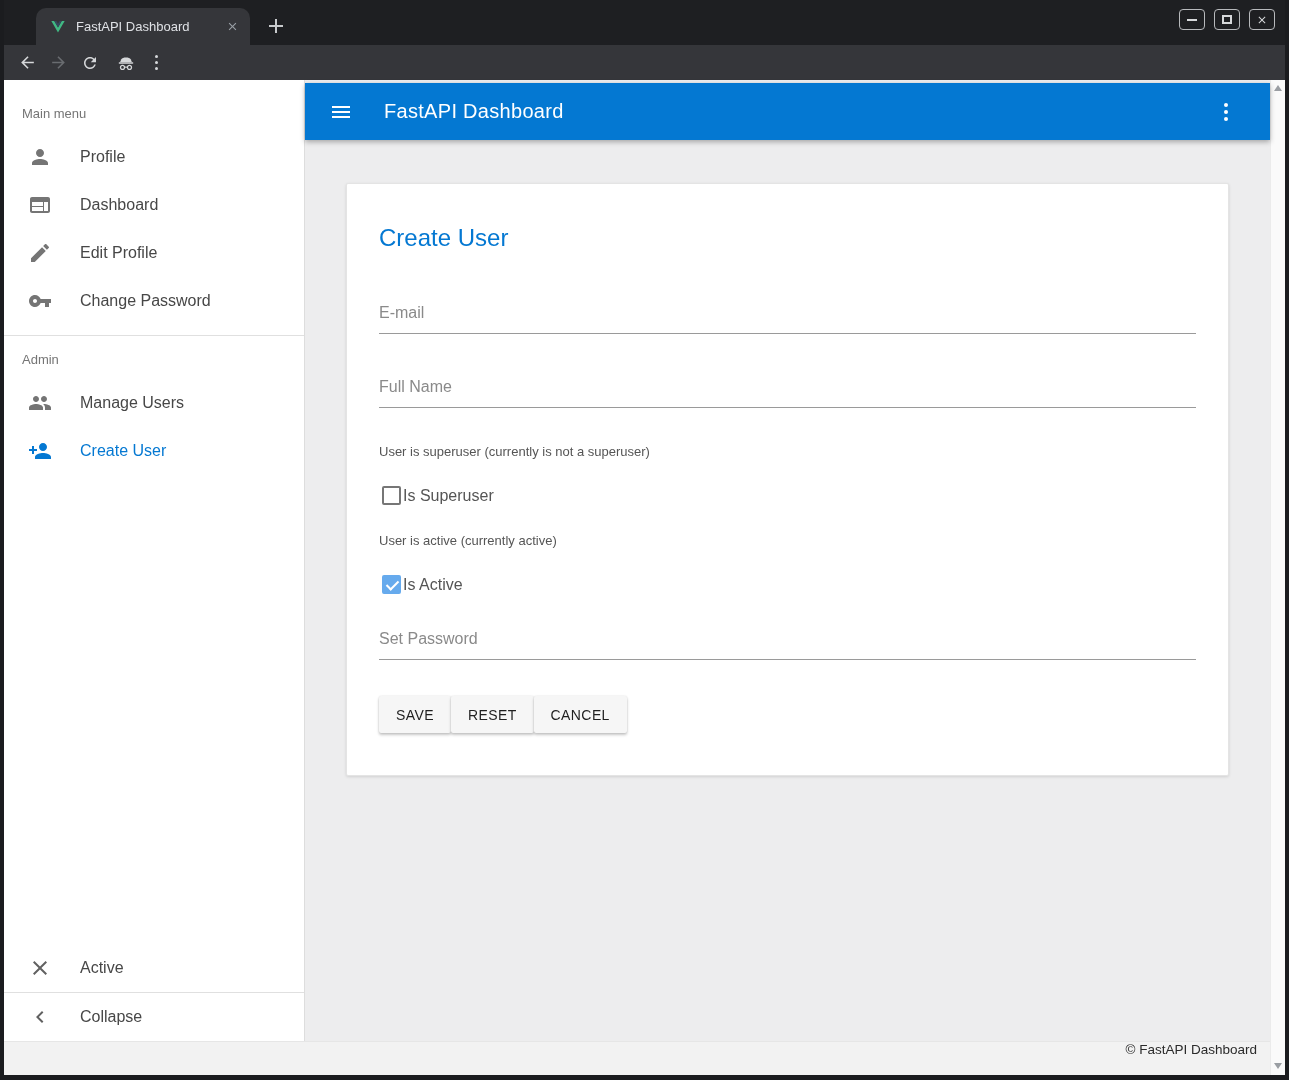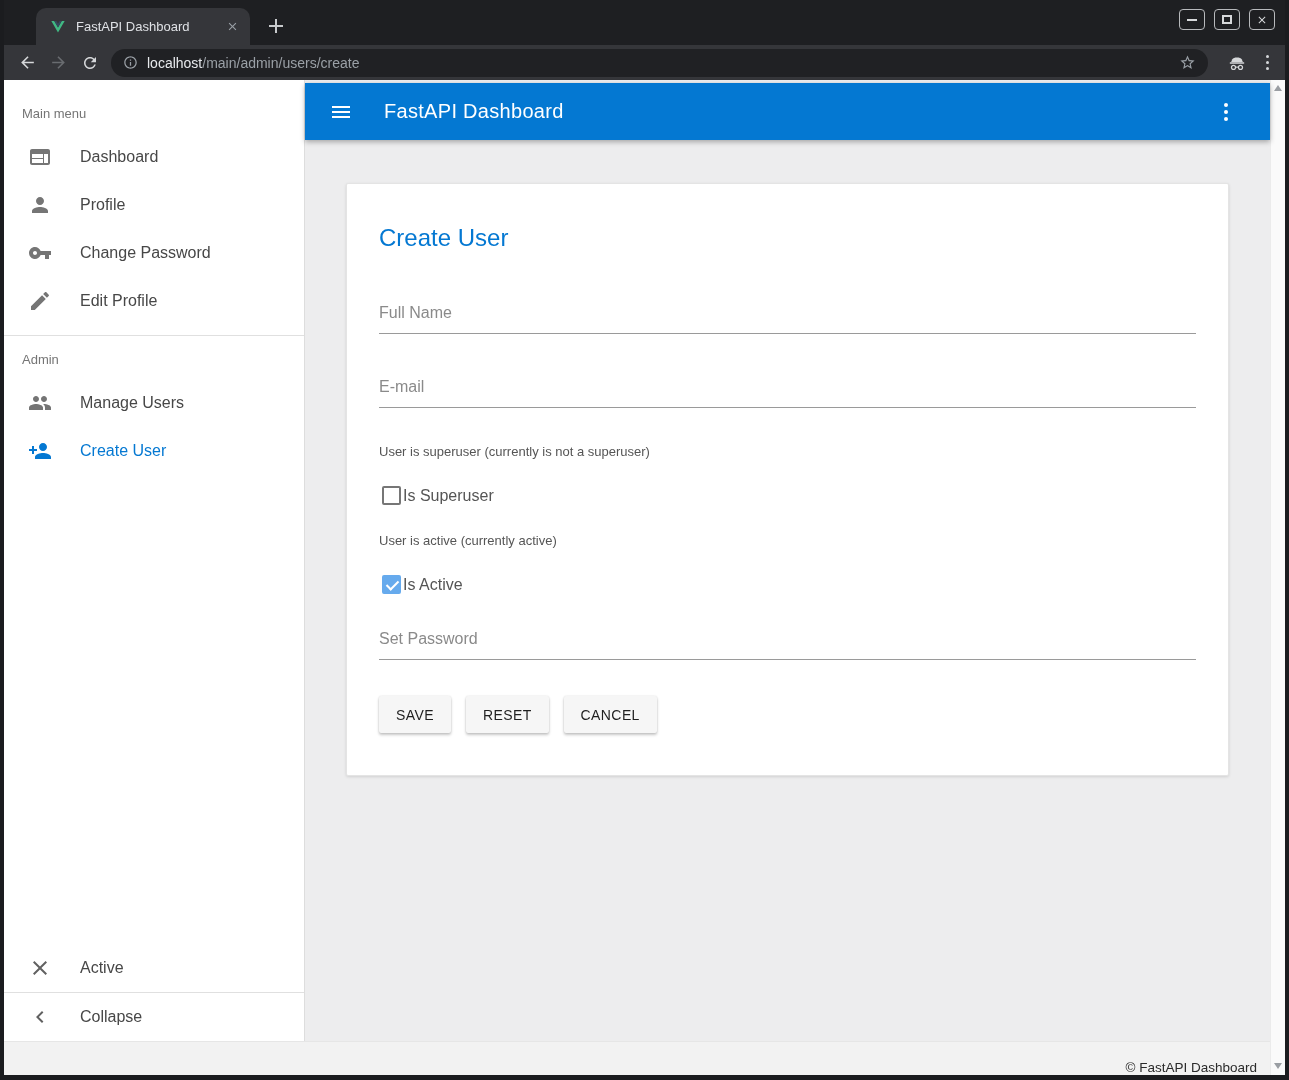--- a/index.html
+++ b/index.html
@@ -66,24 +66,24 @@
   .text-field { margin-bottom: 36px; }
   .text-field input { width: 100%; border: none; outline: none; border-bottom: 1px solid #9a9a9a; background: transparent; font-size: 16px; color: #333; padding: 8px 0 11px; font-family: inherit; }
   .text-field input::placeholder { color: #8a8a8a; opacity: 1; }
   .hint { font-size: 13px; color: #555; margin-bottom: 27px; }
   .checkbox-row { display: flex; align-items: center; gap: 2px; margin-bottom: 28px; padding-left: 3px; cursor: pointer; }
   .checkbox { width: 19px; height: 19px; border: 2px solid #767676; border-radius: 2px; position: relative; flex-shrink: 0; }
   .checkbox.checked { background: var(--checkbox-checked); border-color: var(--checkbox-checked); }
   .checkbox.checked::after { content: ''; position: absolute; left: 5px; top: 1px; width: 5px; height: 10px; border: solid #fff; border-width: 0 2px 2px 0; transform: rotate(45deg); }
   .checkbox-label { font-size: 16px; color: #555; }
   .pw-field { margin-top: 16px; }
-  .btn-row { display: flex; gap: 15px; margin-top: 28px; }
+  .btn-row { display: flex; margin-top: 28px; }
   .btn { height: 37px; padding: 0 17px; background: #f6f6f6; border: none; border-radius: 2px; box-shadow: 0 2px 3px rgba(0,0,0,.22), 0 0 2px rgba(0,0,0,.12); font-size: 14px; font-weight: 500; color: #1f1f1f; letter-spacing: .4px; cursor: pointer; font-family: inherit; }
 
-  .footer { height: 34px; background: #f2f2f2; border-top: 1px solid #e6e6e6; display: flex; align-items: flex-end; justify-content: flex-end; padding-right: 13px; font-size: 13.5px; color: #2b2b2b; flex-shrink: 0; }
+  .footer { height: 34px; background: #f2f2f2; border-top: 1px solid #e6e6e6; display: flex; align-items: flex-start; justify-content: flex-end; padding-right: 13px; font-size: 13.5px; color: #2b2b2b; flex-shrink: 0; }
 
   
   .scrollbar { width: 15px; background: #fafafa; border-left: 1px solid #ebebeb; display: flex; flex-direction: column; justify-content: space-between; align-items: center; padding: 5px 0 6px; flex-shrink: 0; }
   .sb-arrow { width: 0; height: 0; border-left: 4px solid transparent; border-right: 4px solid transparent; cursor: pointer; }
   .sb-up { border-bottom: 6px solid #9a9ea3; }
   .sb-down { border-top: 6px solid #9a9ea3; }
 
   svg { display: block; }
 </style>
 </head>
@@ -133,33 +133,20 @@
     <div class="nav-btn disabled">
       <svg width="19" height="19" viewBox="0 0 24 24" fill="currentColor">
           <path d="M4 13h12.2l-5.6 5.6L12 20l8-8-8-8-1.4 1.4 5.6 5.6H4v2z"></path>
         </svg>
     </div>
     <div class="nav-btn">
       <svg width="18" height="18" viewBox="0 0 24 24" fill="currentColor">
           <path d="M17.65 6.35C16.2 4.9 14.21 4 12 4c-4.42 0-7.99 3.58-7.99 8s3.57 8 7.99 8c3.73 0 6.84-2.55 7.73-6h-2.08c-.82 2.33-3.04 4-5.65 4-3.31 0-6-2.69-6-6s2.69-6 6-6c1.66 0 3.14.69 4.22 1.78L13 11h7V4l-2.35 2.35z"></path>
         </svg>
     </div>
-    <div class="omnibox">
-      <span class="omni-info">
-        <svg width="15" height="15" viewBox="0 0 24 24" fill="currentColor">
-            <path d="M12 2C6.48 2 2 6.48 2 12s4.48 10 10 10 10-4.48 10-10S17.52 2 12 2zm0 18c-4.41 0-8-3.59-8-8s3.59-8 8-8 8 3.59 8 8-3.59 8-8 8zm-1-9h2v6h-2zm0-4h2v2h-2z"></path>
-          </svg>
-      </span>
-      <span class="url"><span class="host">localhost</span><span class="path">/main/admin/users/create</span></span>
-      <span class="omni-star">
-        <svg width="17" height="17" viewBox="0 0 24 24" fill="currentColor">
-            <path d="M22 9.24l-7.19-.62L12 2 9.19 8.63 2 9.24l5.46 4.73L5.82 21 12 17.27 18.18 21l-1.63-7.03L22 9.24zM12 15.4l-3.76 2.27 1-4.28-3.32-2.88 4.38-.38L12 6.1l1.71 4.04 4.38.38-3.32 2.88 1 4.28L12 15.4z"></path>
-          </svg>
-      </span>
-    </div>
     <span class="incognito-badge">
       <svg width="22" height="22" viewBox="0 0 24 24" fill="currentColor">
           <path d="M12 6c-2.5 0-4.4.5-5.1 2L5.6 11h12.8l-1.3-3C16.4 6.5 14.5 6 12 6z"></path>
           <rect x="4" y="11.2" width="16" height="1.6" rx="0.8"></rect>
           <path d="M8.2 13.9c-1.6 0-2.9 1.3-2.9 2.9s1.3 2.9 2.9 2.9 2.9-1.3 2.9-2.9-1.3-2.9-2.9-2.9zm0 4.4c-.8 0-1.5-.7-1.5-1.5s.7-1.5 1.5-1.5 1.5.7 1.5 1.5-.7 1.5-1.5 1.5zM15.8 13.9c-1.6 0-2.9 1.3-2.9 2.9s1.3 2.9 2.9 2.9 2.9-1.3 2.9-2.9-1.3-2.9-2.9-2.9zm0 4.4c-.8 0-1.5-.7-1.5-1.5s.7-1.5 1.5-1.5 1.5.7 1.5 1.5-.7 1.5-1.5 1.5z"></path>
           <rect x="10.8" y="15.9" width="2.4" height="1.2"></rect>
         </svg>
     </span>
     <div class="kebab">
         <i></i>
@@ -171,51 +158,51 @@
   <div class="content">
     <div class="page">
       <div class="page-body">
 
         <nav class="sidebar">
           <div class="caption">Main menu</div>
 
           <div class="nav-item">
             <span class="icn">
               <svg width="24" height="24" viewBox="0 0 24 24" fill="currentColor">
+                  <path d="M12 12c2.21 0 4-1.79 4-4s-1.79-4-4-4-4 1.79-4 4 1.79 4 4 4zm0 2c-2.67 0-8 1.34-8 4v2h16v-2c0-2.66-5.33-4-8-4z"></path>
+                </svg>
+            </span>
+            <span>Profile</span>
+          </div>
+
+          <div class="nav-item">
+            <span class="icn">
+              <svg width="24" height="24" viewBox="0 0 24 24" fill="currentColor">
                   <path d="M20 4H4c-1.1 0-2 .9-2 2v12c0 1.1.9 2 2 2h16c1.1 0 2-.9 2-2V6c0-1.1-.9-2-2-2zm-5 14H4v-4h11v4zm0-5H4V9h11v4zm5 5h-4V9h4v9z"></path>
                 </svg>
             </span>
             <span>Dashboard</span>
           </div>
 
           <div class="nav-item">
             <span class="icn">
               <svg width="24" height="24" viewBox="0 0 24 24" fill="currentColor">
-                  <path d="M12 12c2.21 0 4-1.79 4-4s-1.79-4-4-4-4 1.79-4 4 1.79 4 4 4zm0 2c-2.67 0-8 1.34-8 4v2h16v-2c0-2.66-5.33-4-8-4z"></path>
-                </svg>
-            </span>
-            <span>Profile</span>
+                  <path d="M3 17.25V21h3.75L17.81 9.94l-3.75-3.75L3 17.25zM20.71 7.04c.39-.39.39-1.02 0-1.41l-2.34-2.34c-.39-.39-1.02-.39-1.41 0l-1.83 1.83 3.75 3.75 1.83-1.83z"></path>
+                </svg>
+            </span>
+            <span>Edit Profile</span>
           </div>
 
           <div class="nav-item">
             <span class="icn">
               <svg width="24" height="24" viewBox="0 0 24 24" fill="currentColor">
                   <path d="M12.65 10C11.83 7.67 9.61 6 7 6c-3.31 0-6 2.69-6 6s2.69 6 6 6c2.61 0 4.83-1.67 5.65-4H17v4h4v-4h2v-4H12.65zM7 14c-1.1 0-2-.9-2-2s.9-2 2-2 2 .9 2 2-.9 2-2 2z"></path>
                 </svg>
             </span>
             <span>Change Password</span>
-          </div>
-
-          <div class="nav-item">
-            <span class="icn">
-              <svg width="24" height="24" viewBox="0 0 24 24" fill="currentColor">
-                  <path d="M3 17.25V21h3.75L17.81 9.94l-3.75-3.75L3 17.25zM20.71 7.04c.39-.39.39-1.02 0-1.41l-2.34-2.34c-.39-.39-1.02-.39-1.41 0l-1.83 1.83 3.75 3.75 1.83-1.83z"></path>
-                </svg>
-            </span>
-            <span>Edit Profile</span>
           </div>
 
           <div class="divider" style="margin-top:10px;"></div>
           <div class="caption">Admin</div>
 
           <div class="nav-item">
             <span class="icn">
               <svg width="24" height="24" viewBox="0 0 24 24" fill="currentColor">
                   <path d="M16 11c1.66 0 2.99-1.34 2.99-3S17.66 5 16 5c-1.66 0-3 1.34-3 3s1.34 3 3 3zm-8 0c1.66 0 2.99-1.34 2.99-3S9.66 5 8 5C6.34 5 5 6.34 5 8s1.34 3 3 3zm0 2c-2.33 0-7 1.17-7 3.5V19h14v-2.5c0-2.33-4.67-3.5-7-3.5zm8 0c-.29 0-.62.02-.97.05 1.16.84 1.97 1.97 1.97 3.45V19h6v-2.5c0-2.33-4.67-3.5-7-3.5z"></path>
                 </svg>
@@ -268,25 +255,25 @@
                 <i></i>
                 <i></i>
               </div>
           </header>
 
           <div class="page-area">
             <section class="card">
               <h1 class="card-title">Create User</h1>
 
               <div class="text-field">
+                <input type="text" placeholder="E-mail" style="">
+              </div>
+
+              <div class="text-field">
                 <input type="text" placeholder="Full Name" style="">
-              </div>
-
-              <div class="text-field">
-                <input type="text" placeholder="E-mail" style="">
               </div>
 
               <p class="hint">User is superuser (currently is not a superuser)</p>
               <div class="checkbox-row">
                 <span class="checkbox"></span>
                 <span class="checkbox-label">Is Superuser</span>
               </div>
 
               <p class="hint">User is active (currently active)</p>
               <div class="checkbox-row">

